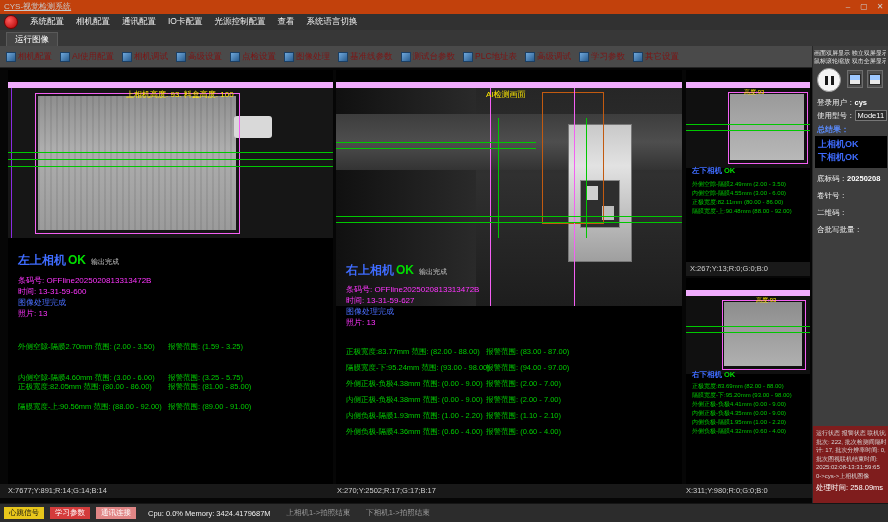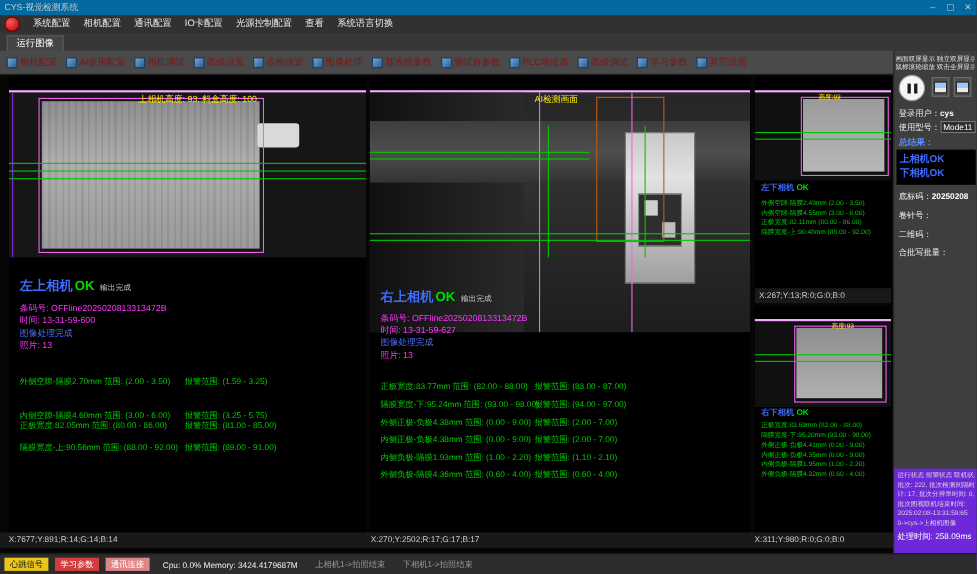--- a/index.html
+++ b/index.html
@@ -1,21 +1,21 @@
 <!DOCTYPE html>
 <html><head>
 <meta charset="utf-8">
 <style>
   html,body{margin:0;padding:0;background:#222;}
   #root{position:relative;width:888px;height:522px;background:#3f3f3f;overflow:hidden;
         font-family:"Liberation Sans","DejaVu Sans",sans-serif;-webkit-font-smoothing:antialiased;}
   .abs{position:absolute;}
   
-  .titlebar{position:absolute;left:0;top:0;width:888px;height:14px;background:#0369a1;
-            color:#c8c8c8;font-size:8px;line-height:14px;padding-left:4px;box-sizing:border-box;}
+  .titlebar{position:absolute;left:0;top:0;width:888px;height:14px;background:#c2410c;
+            color:#c8c8c8;font-size:8px;line-height:14px;padding-left:4px;box-sizing:border-box;text-decoration:underline;}
   .win-controls{position:absolute;right:0;top:0;height:14px;display:flex;}
   .win-btn{width:16px;text-align:center;font-size:8px;line-height:14px;color:#ccc;}
   
   .menubar{position:absolute;left:0;top:14px;width:888px;height:16px;background:#313131;
            display:flex;align-items:center;gap:12px;padding-left:4px;box-sizing:border-box;}
   .logo{width:12px;height:12px;border-radius:50%;flex:0 0 auto;
         background:radial-gradient(circle at 35% 35%,#ff5a5a,#b00000);border:1px solid #7a0000;}
   .menu-item{font-size:8.5px;color:#ececec;white-space:nowrap;}
   
   .tabrow{position:absolute;left:0;top:30px;width:888px;height:16px;background:#373737;border-bottom:1px solid #2a2a2a;text-align:center;}
@@ -25,21 +25,21 @@
            display:flex;align-items:center;padding-left:6px;gap:8px;box-sizing:border-box;}
   .tbtn{display:flex;align-items:center;gap:2px;font-size:8.5px;color:#7d1414;white-space:nowrap;cursor:default;}
   .ticon{width:8px;height:8px;background:linear-gradient(135deg,#6fa8dc,#2a5d8f);border:1px solid #1c3f63;flex:0 0 auto;}
   
   .main{position:absolute;left:0;top:68px;width:812px;height:435px;background:#060606;}
   .view{position:absolute;background:#000;overflow:hidden;}
   #view-left{left:8px;top:2px;width:325px;height:414px;}
   #view-center{left:336px;top:2px;width:346px;height:414px;}
   #thumb1{left:686px;top:2px;width:124px;height:206px;}
   #thumb2{left:686px;top:210px;width:124px;height:206px;}
-  .vimg{position:absolute;overflow:hidden;border-top:2px solid #f0abfc;}
+  .vimg{position:absolute;overflow:hidden;border-top:6px solid #f0abfc;}
   .gline{position:absolute;left:0;width:100%;height:1px;background:#00c800;}
   .pinkline{position:absolute;top:0;width:1px;height:100%;background:#f360f3;}
   .overlay-yellow{position:absolute;font-size:8px;color:#ffea00;white-space:nowrap;}
   .vhdr{position:absolute;font-weight:bold;font-size:12px;white-space:nowrap;}
   .vhdr .cam{color:#3f6cff;} .vhdr .ok{color:#00dd00;margin-left:2px;}
   .vhdr .sub{font-size:7px;color:#c8c8c8;font-weight:normal;margin-left:5px;}
   .mline{position:absolute;left:10px;font-size:8px;white-space:nowrap;}
   .magenta{color:#ff35ff;} .blue{color:#4a6eff;}
   .mrow{position:absolute;left:0;width:100%;height:12px;font-size:7.5px;color:#00cc00;white-space:nowrap;}
   .mrow .mval{position:absolute;left:10px;} .mrow .malarm{position:absolute;left:160px;}
@@ -60,21 +60,21 @@
   .pausebar{width:3px;height:9px;background:#1a1a1a;}
   .iconbtn{position:absolute;top:24px;width:16px;height:18px;background:#4c4c4c;border:1px solid #6e6e6e;box-sizing:border-box;}
   .imgglyph{margin:3px auto 0;width:10px;height:9px;border:1px solid #2b2b2b;
             background:linear-gradient(180deg,#9cc7ff 55%,#e8e8e8 45%);}
   .rp-line{position:absolute;left:4px;font-size:7.5px;color:#f0f0f0;white-space:nowrap;}
   .rp-line .val{color:#fff;font-weight:bold;}
   .valbox{display:inline-block;background:#2d2d2d;border:1px solid #777;padding:0 2px;color:#fff;}
   .result-label{position:absolute;left:4px;top:78px;font-size:8px;color:#5a8cff;font-weight:bold;}
   .resultbox{position:absolute;left:2px;top:90px;width:72px;height:32px;background:#000;padding:2px 3px;box-sizing:border-box;}
   .resultbox div{font-size:9px;font-weight:bold;color:#3f6cff;line-height:13px;white-space:nowrap;}
-  .statsbox{position:absolute;left:0;top:380px;width:76px;height:92px;background:#6d28d9;
+  .statsbox{position:absolute;left:0;top:380px;width:76px;height:92px;background:#7f1d1d;
             padding:3px 3px;box-sizing:border-box;overflow:hidden;}
   .statsbox .sline{font-size:6px;color:#d8d8d8;line-height:8.5px;white-space:nowrap;overflow:hidden;}
   .statsbox .stime{font-size:7.5px;color:#fff;margin-top:3px;white-space:nowrap;}
   
   #statusbar{position:absolute;left:0;top:503px;width:888px;height:19px;background:#2c2c2c;border-top:1px solid #151515;
              display:flex;align-items:center;padding-left:4px;gap:6px;box-sizing:border-box;}
   .badge{font-size:7.5px;padding:1px 5px;white-space:nowrap;}
   .b0{background:#e8c61b;color:#111;} .b1{background:#d43c3c;color:#fff;} .b2{background:#e08585;color:#fff;}
   .cpu{font-size:7.5px;color:#f0f0f0;margin-left:6px;white-space:nowrap;}
   .msg{font-size:7.5px;color:#9b9b9b;margin-left:10px;white-space:nowrap;}

